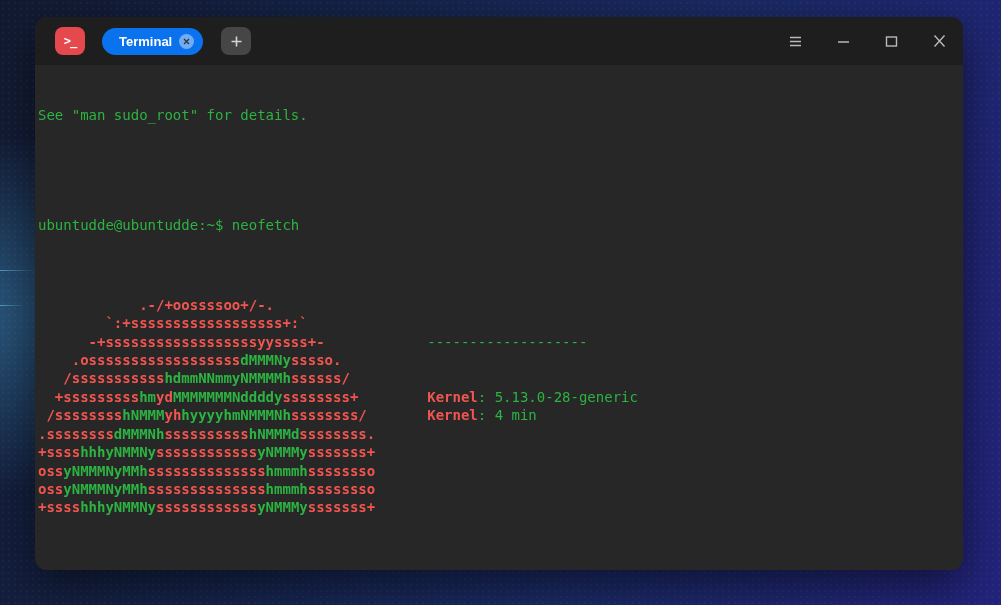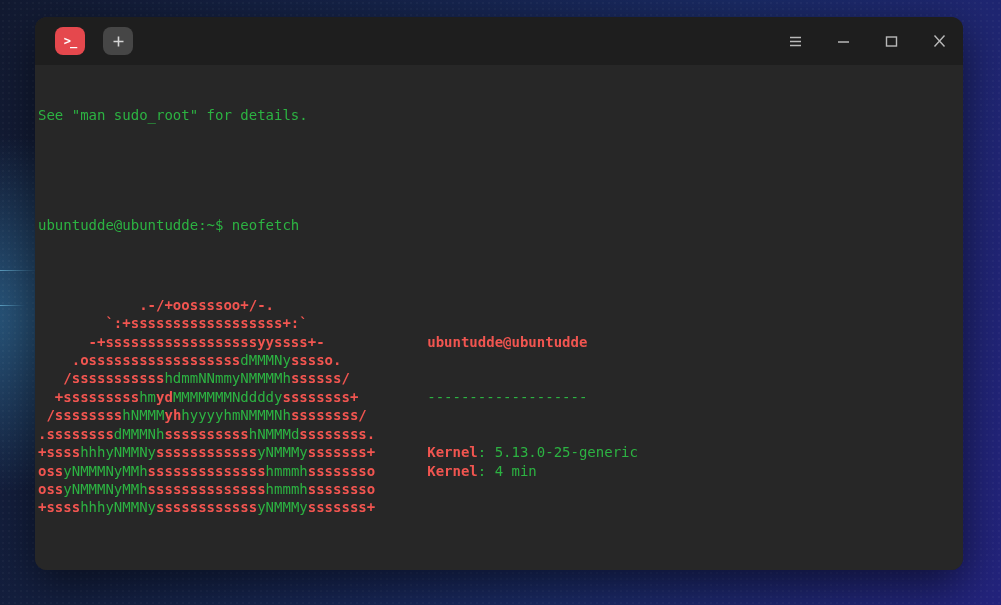--- a/index.html
+++ b/index.html
@@ -54,38 +54,46 @@
     height:505px; padding:4px 6px 0 3px; background:var(--term-bg,#272727);
     font-family:"DejaVu Sans Mono", monospace; font-size:14px; line-height:18.4px;
     color:var(--green,#2cb342); white-space:pre; overflow:hidden;
   }
   .gap { height:18.4px; }
   .cmd { padding-left:1ch; }
 
   .neofetch { display:flex; gap:52px; margin-top:6px; }
   .ascii { font:inherit; margin:0; }
   .c1 { color:var(--red,#f15550); font-weight:bold; }
-  .c2 { color:var(--green,#2cb342); font-weight:normal;text-align:right; }
+  .c2 { color:var(--green,#2cb342); font-weight:bold;text-align:right; }
 
   .info-title { color:var(--red,#f15550); font-weight:bold; }
   .ilabel { color:var(--red,#f15550); font-weight:bold; }
   .ival { color:var(--green,#2cb342); }
 </style>
 </head>
 <body>
 
 <div class="desktop">
   <div class="streak" style="top:270px; width:38px;"></div>
   <div class="streak" style="top:305px; width:25px;"></div>
 
   <div class="window">
 
     <div class="titlebar">
       <div class="app-icon">&gt;_</div>
 
+      <div class="tab">
+        <span>Terminal</span>
+        <span class="tab-close">
+          <svg width="7" height="7" viewBox="0 0 7 7">
+            <path d="M1 1 L6 6 M6 1 L1 6" stroke="#333" stroke-width="1.3" fill="none"></path>
+          </svg>
+        </span>
+      </div>
 
       <div class="new-tab">
         <svg width="13" height="13" viewBox="0 0 13 13">
           <path d="M6.5 1.5 V11.5 M1.5 6.5 H11.5" stroke="#d5d5d5" stroke-width="1.6" fill="none"></path>
         </svg>
       </div>
 
       <div class="controls">
         <div class="win-btn">
           <svg width="15" height="13" viewBox="0 0 15 13">
@@ -111,23 +119,22 @@
     </div>
 
     <div class="term">
       <div>See "man sudo_root" for details.</div>
       <div class="gap"></div>
       <div><span>ubuntudde@ubuntudde:~$</span><span class="cmd">neofetch</span></div>
 
       <div class="neofetch">
         <pre class="ascii"><div><span class="c1">            .-/+oossssoo+/-.</span></div><div><span class="c1">        `:+ssssssssssssssssss+:`</span></div><div><span class="c1">      -+ssssssssssssssssssyyssss+-</span></div><div><span class="c1">    .ossssssssssssssssss</span><span class="c2">dMMMNy</span><span class="c1">sssso.</span></div><div><span class="c1">   /sssssssssss</span><span class="c2">hdmmNNmmyNMMMMh</span><span class="c1">ssssss/</span></div><div><span class="c1">  +sssssssss</span><span class="c2">hm</span><span class="c1">yd</span><span class="c2">MMMMMMMNddddy</span><span class="c1">ssssssss+</span></div><div><span class="c1"> /ssssssss</span><span class="c2">hNMMM</span><span class="c1">yh</span><span class="c2">hyyyyhmNMMMNh</span><span class="c1">ssssssss/</span></div><div><span class="c1">.ssssssss</span><span class="c2">dMMMNh</span><span class="c1">ssssssssss</span><span class="c2">hNMMMd</span><span class="c1">ssssssss.</span></div><div><span class="c1">+ssss</span><span class="c2">hhhyNMMNy</span><span class="c1">ssssssssssss</span><span class="c2">yNMMMy</span><span class="c1">sssssss+</span></div><div><span class="c1">oss</span><span class="c2">yNMMMNyMMh</span><span class="c1">ssssssssssssss</span><span class="c2">hmmmh</span><span class="c1">ssssssso</span></div><div><span class="c1">oss</span><span class="c2">yNMMMNyMMh</span><span class="c1">ssssssssssssss</span><span class="c2">hmmmh</span><span class="c1">ssssssso</span></div><div><span class="c1">+ssss</span><span class="c2">hhhyNMMNy</span><span class="c1">ssssssssssss</span><span class="c2">yNMMMy</span><span class="c1">sssssss+</span></div></pre>
         <div class="info">
-          <div class="info-title">ubuntudde@ubuntudde</div>
           <div>-------------------</div>
-          <div><div><span class="ilabel">Kernel</span><span class="ival">: 5.13.0-25-generic</span></div><div><span class="ilabel">Kernel</span><span class="ival">: 4 min</span></div></div>
+          <div><div><span class="ilabel">Kernel</span><span class="ival">: 5.13.0-28-generic</span></div><div><span class="ilabel">Kernel</span><span class="ival">: 4 min</span></div></div>
           
         </div>
       </div>
 
       
       
     </div>
 
   </div>
 </div>

